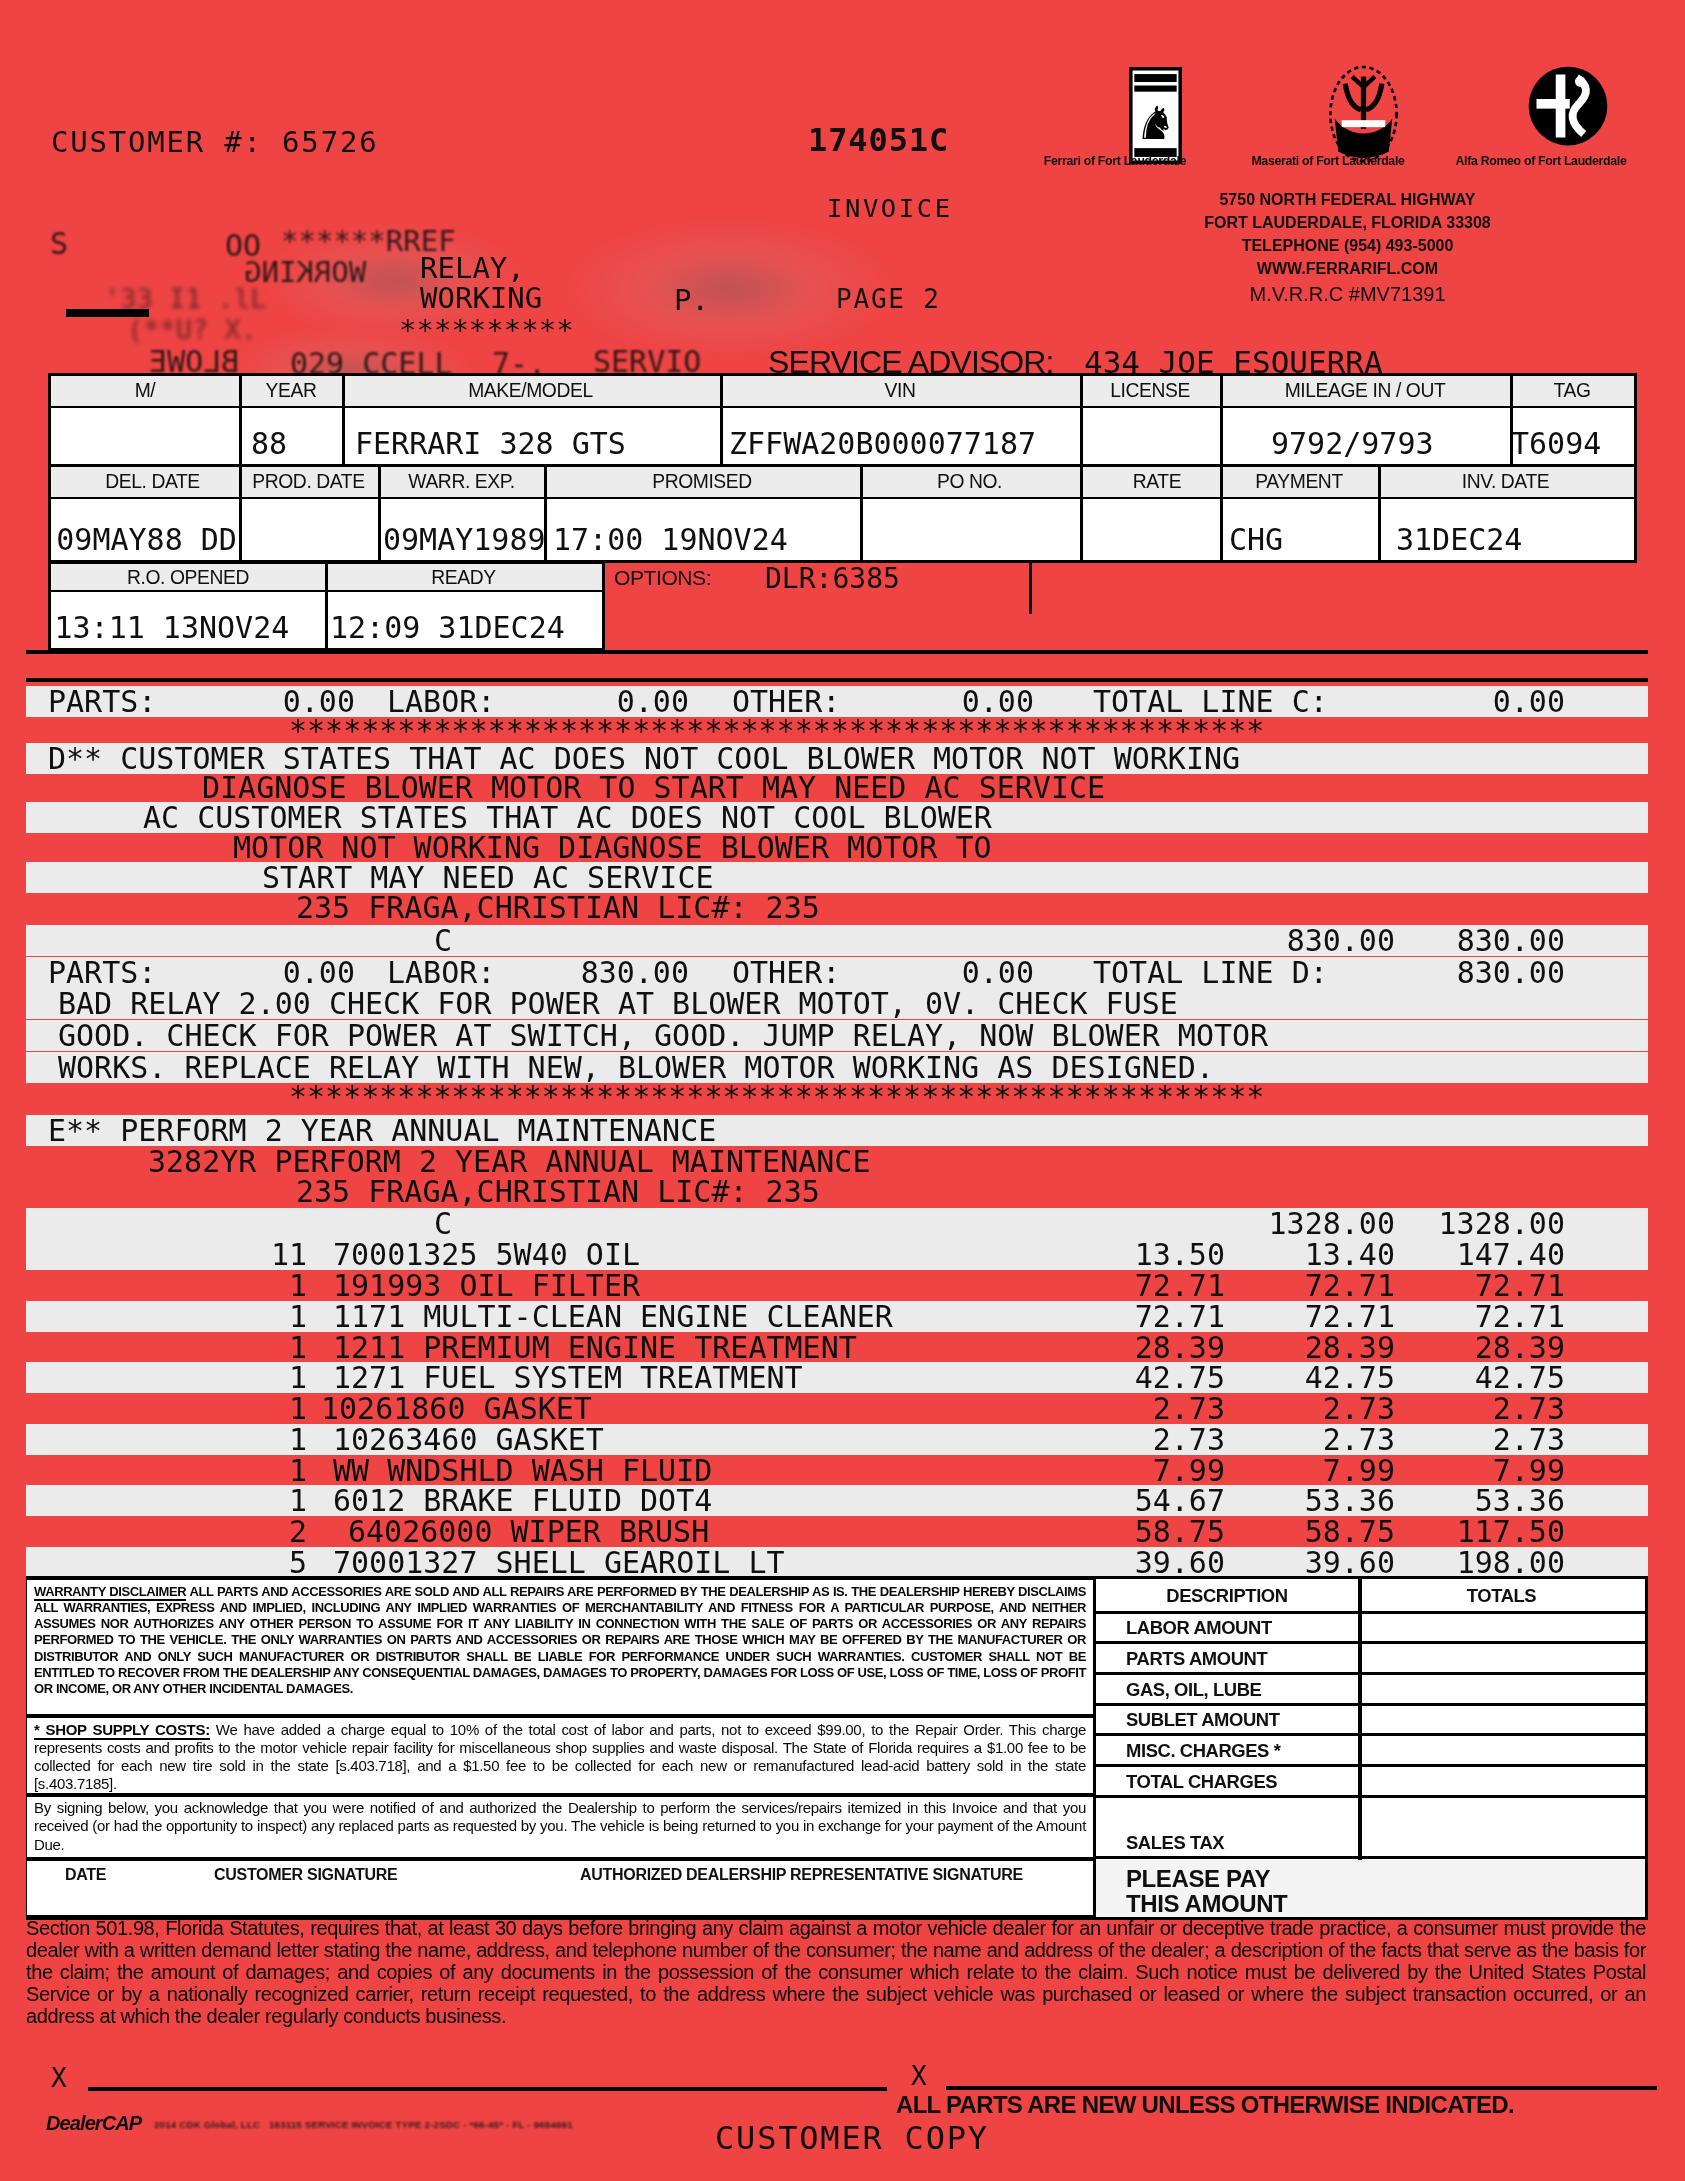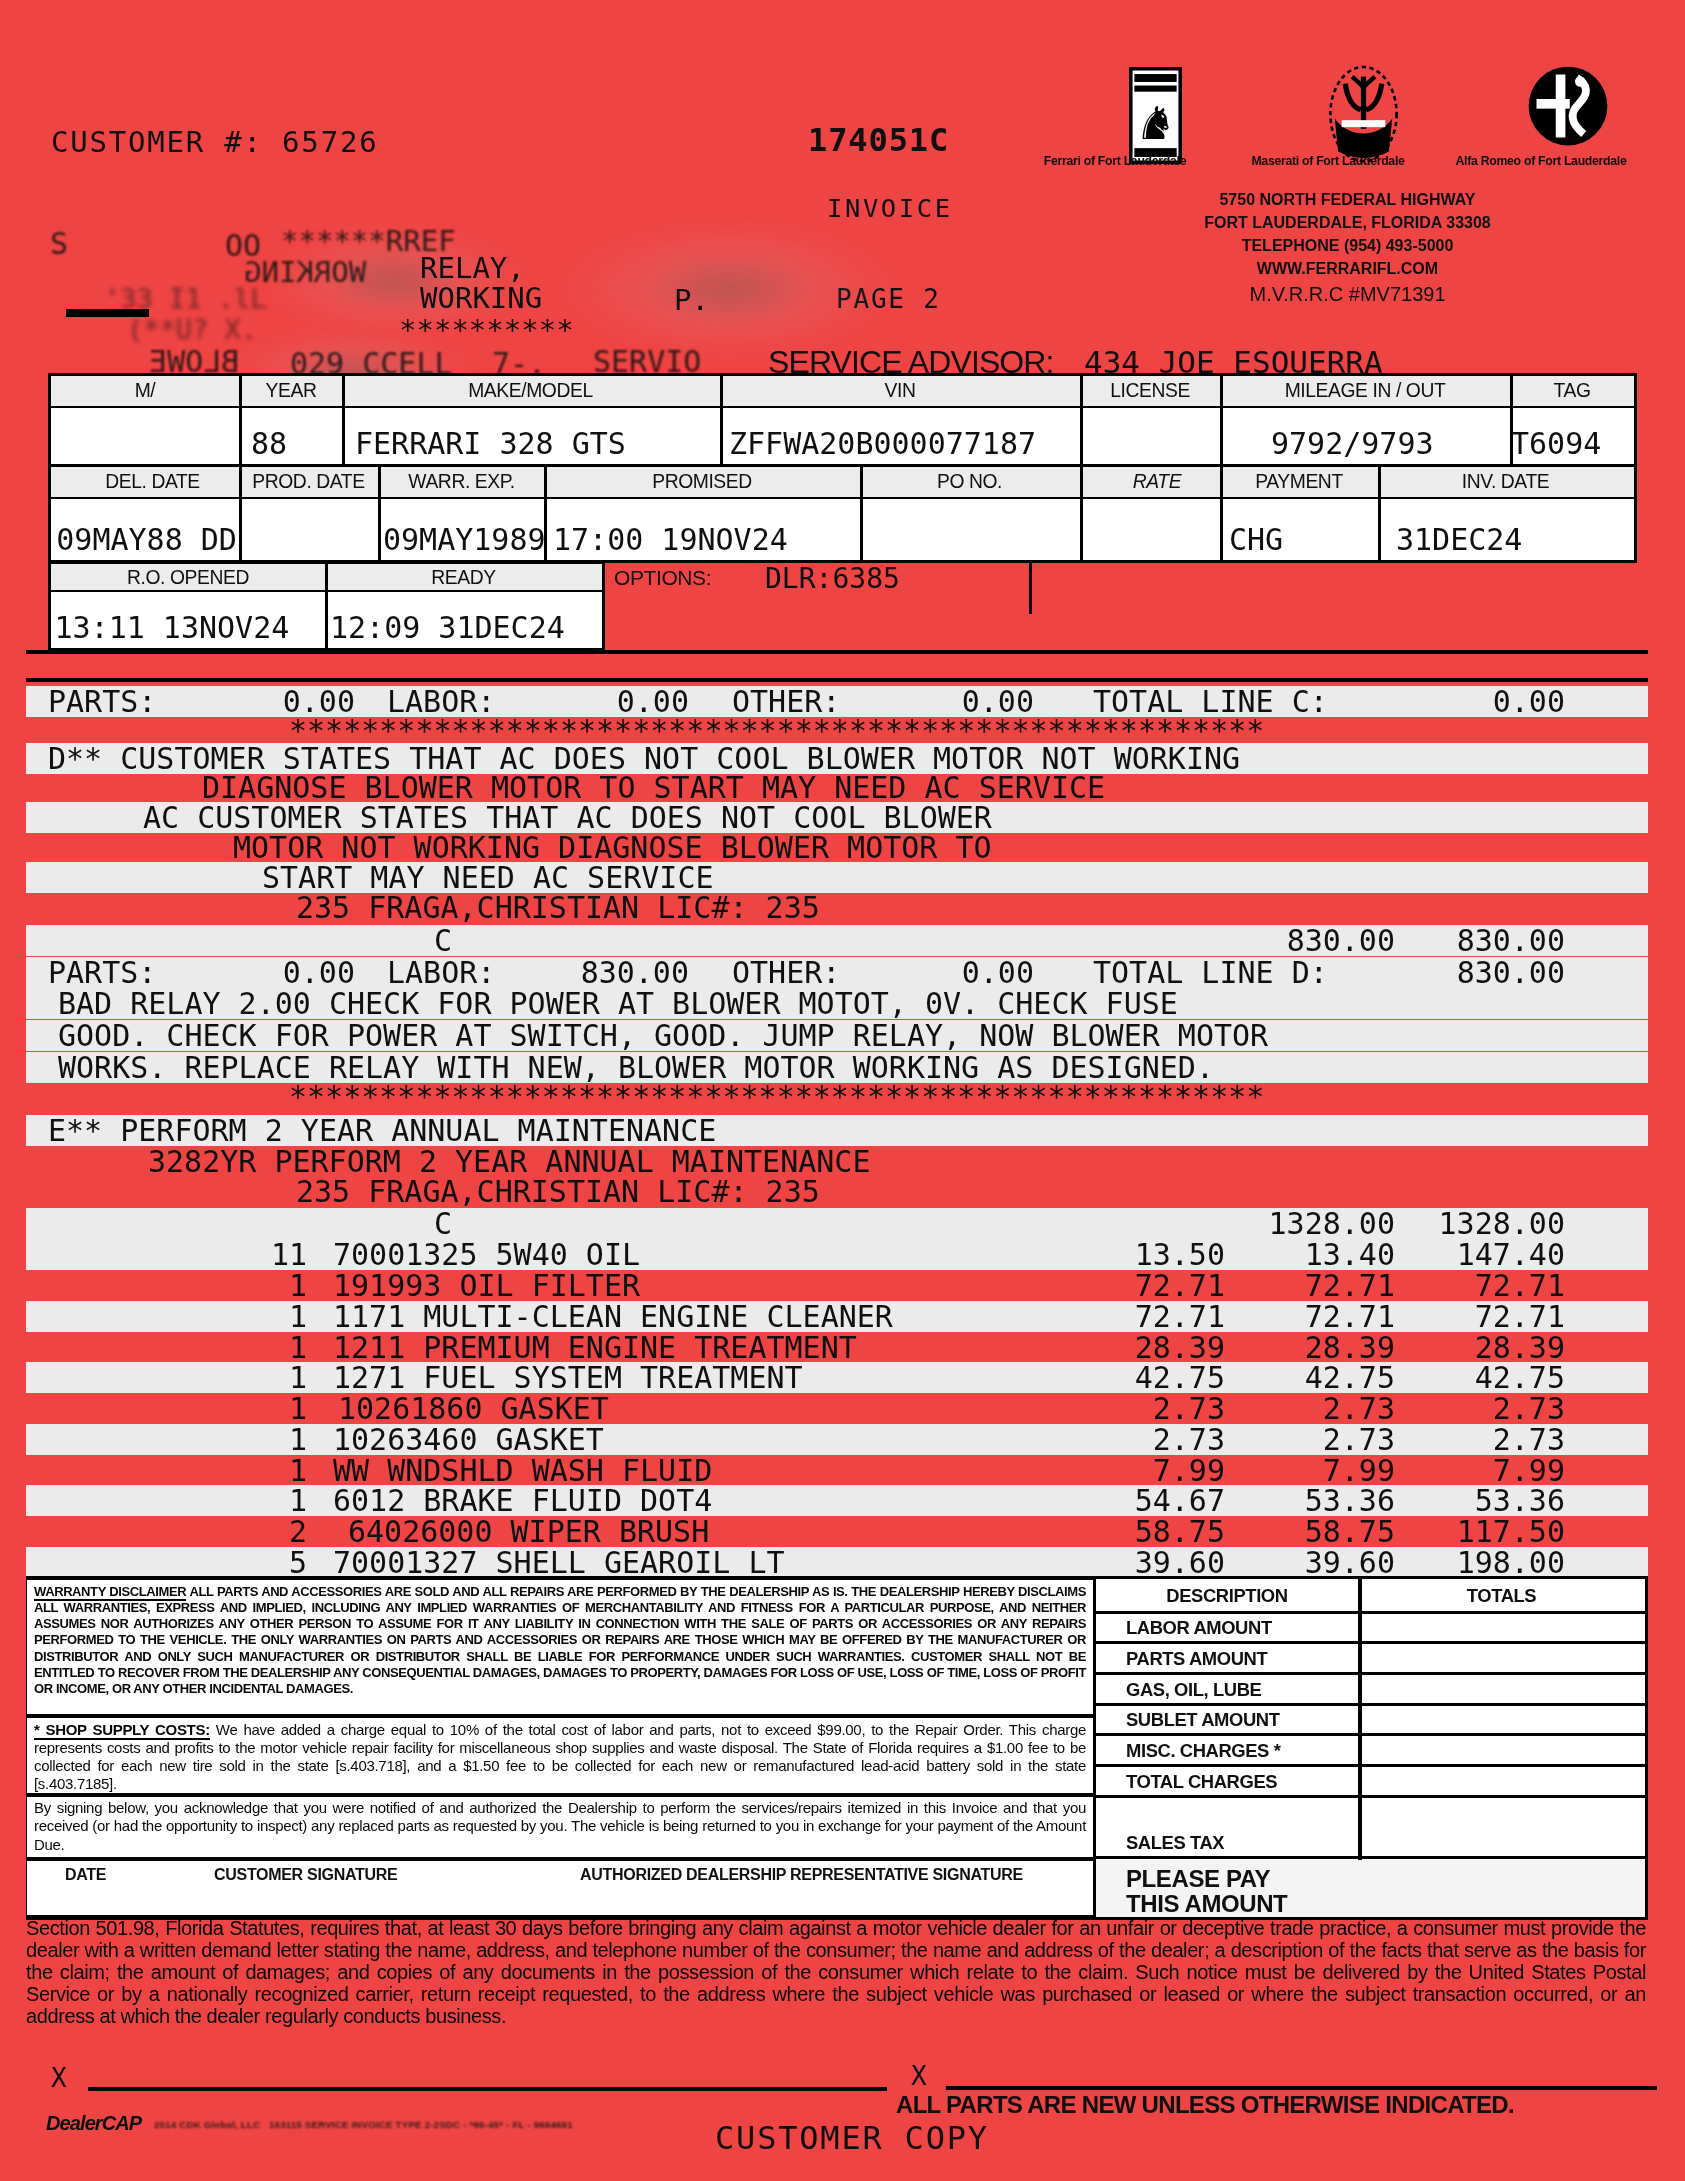--- a/index.html
+++ b/index.html
@@ -143,21 +143,21 @@
     <div class="vline" style="left:493px;"></div>
       <div class="vline" style="left:809px;"></div>
     <div class="vline" style="left:1029px;"></div>
       <div class="vline" style="left:1169px;"></div>
     <div class="vline" style="left:1327px;"></div>
     <div class="th" style="left:0;width:203px;top:4.4px;">DEL. DATE</div>
     <div class="th" style="left:188px;width:139px;top:4.4px;">PROD. DATE</div>
     <div class="th" style="left:327px;width:167px;top:4.4px;">WARR. EXP.</div>
     <div class="th" style="left:493px;width:316px;top:4.4px;">PROMISED</div>
     <div class="th" style="left:809px;width:219px;top:4.4px;">PO NO.</div>
-    <div class="th" style="left:1029px;width:154px;top:4.4px;font-style:italic;">RATE</div>
+    <div class="th" style="left:1029px;width:154px;top:4.4px;">RATE</div>
     <div class="th" style="left:1169px;width:158px;top:4.4px;">PAYMENT</div>
     <div class="th" style="left:1327px;width:255px;top:4.4px;">INV. DATE</div>
     <div class="tv" style="left:5.3px;z-index:2;">09MAY88 DD</div>
     <div class="tv" style="left:332px;">09MAY1989</div>
     <div class="tv" style="left:502px;">17:00 19NOV24</div>
     <div class="tv" style="left:1178px;">CHG</div>
     <div class="tv" style="left:1345px;">31DEC24</div>
   </div>
 
   <div class="vtable" style="left:48px;top:561px;width:551px;height:84px;">
@@ -280,21 +280,21 @@
   </div>
   <div class="iline shade" style="top:1362px;">
     <span class="at num" style="right:1341px;">1</span>
     <span class="at" style="left:307px;">1271 FUEL SYSTEM TREATMENT</span>
     <span class="at num" style="right:423px;">42.75</span>
     <span class="at num" style="right:253px;">42.75</span>
     <span class="at num" style="right:83px;">42.75</span>
   </div>
   <div class="iline" style="top:1393px;">
     <span class="at num" style="right:1341px;">1</span>
-    <span class="at" style="left:312px;">10261860 GASKET</span>
+    <span class="at" style="left:295px;">10261860 GASKET</span>
     <span class="at num" style="right:423px;">2.73</span>
     <span class="at num" style="right:253px;">2.73</span>
     <span class="at num" style="right:83px;">2.73</span>
   </div>
   <div class="iline shade" style="top:1424px;">
     <span class="at num" style="right:1341px;">1</span>
     <span class="at" style="left:307px;">10263460 GASKET</span>
     <span class="at num" style="right:423px;">2.73</span>
     <span class="at num" style="right:253px;">2.73</span>
     <span class="at num" style="right:83px;">2.73</span>

